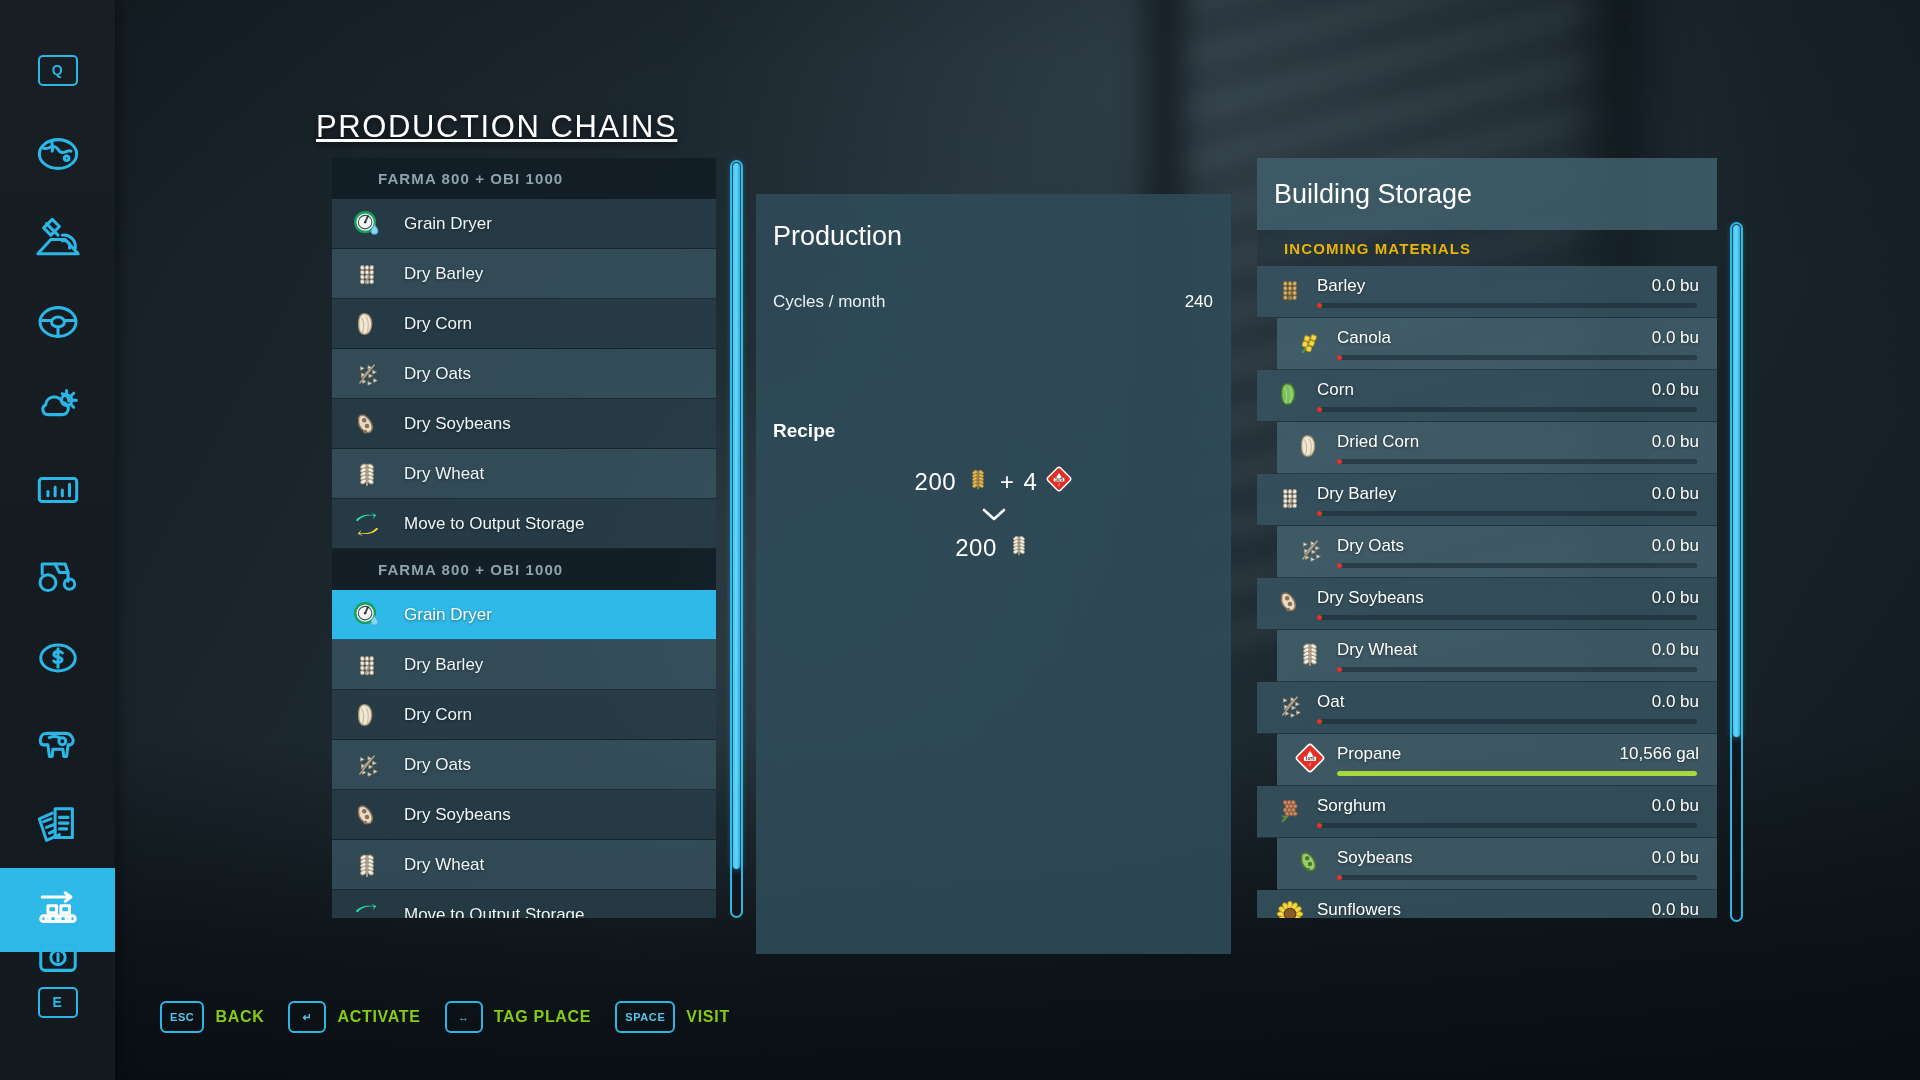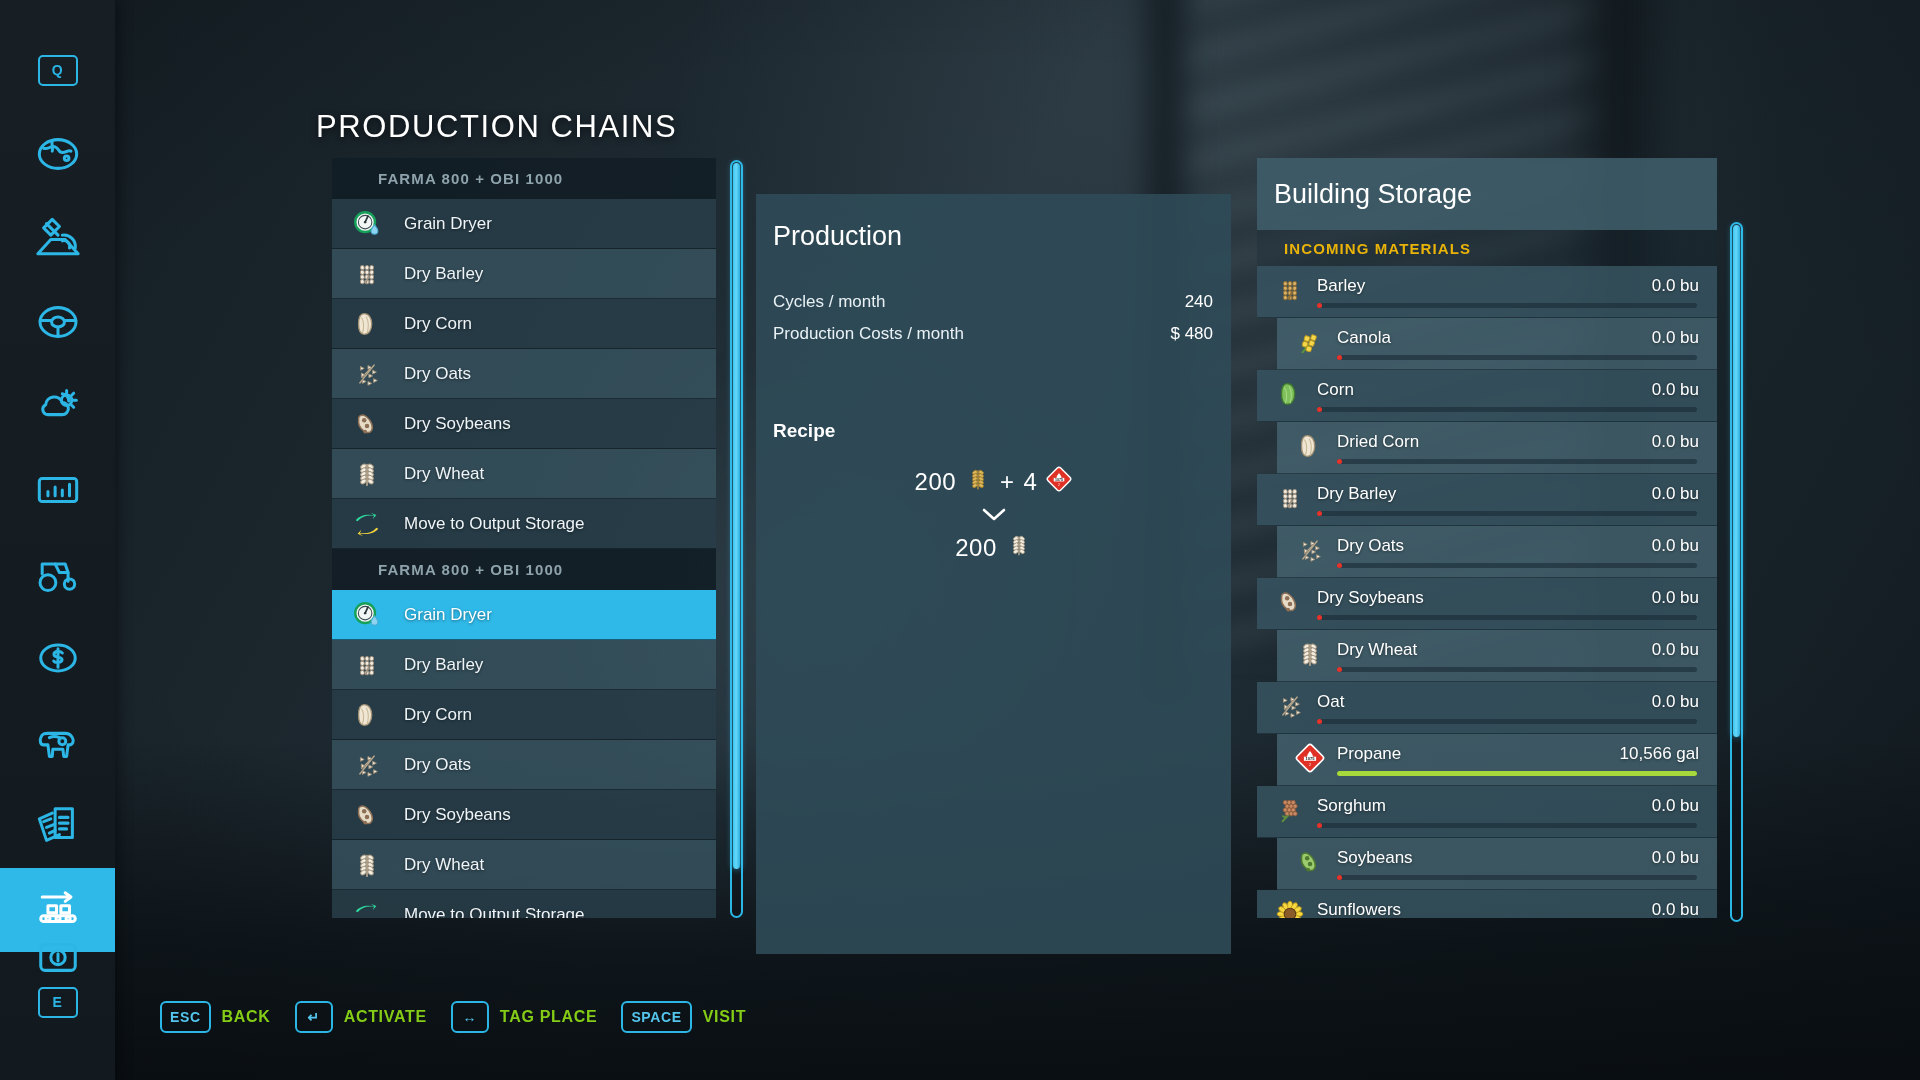--- a/index.html
+++ b/index.html
@@ -68,20 +68,21 @@
     color:#2cb6e6; font-size:14px; font-weight:bold; letter-spacing:.5px;
   }
   .rail-spacer { height:28px; }
 
   
   .page-title {
     position:absolute; left:316px; top:109px;
     font-size:31px; font-weight:400; letter-spacing:1.6px; color:#ffffff;
     text-shadow:0 2px 7px rgba(0,0,0,.65);
     z-index:5;
+    text-decoration:underline;
   }
 
   
   .list-panel {
     position:absolute; left:316px; top:158px; width:400px; height:760px;
     overflow:hidden; z-index:5;padding-left:16px;
   }
   .grp-head {
     height:41px; background:rgba(18,30,38,0.93);
     display:flex; align-items:center; padding-left:46px;
@@ -181,21 +182,21 @@
   
   .helpbar {
     position:absolute; left:160px; bottom:47px; display:flex; align-items:center;
     gap:24px; z-index:6;
   }
   .help { display:flex; align-items:center; gap:11px; }
   .keycap {
     min-width:38px; height:32px; padding:0 8px;
     border:2px solid #2cb6e6; border-radius:6px;
     display:flex; align-items:center; justify-content:center;
-    color:#54c6ee; font-size:14px; font-weight:bold; letter-spacing:.6px;
+    color:#54c6ee; font-size:11px; font-weight:bold; letter-spacing:.6px;
   }
   .help .act {
     color:#84cc16; font-size:16px; font-weight:bold; letter-spacing:.7px;
   }
 </style>
 </head>
 <body>
 
 <div id="root">
 
@@ -496,24 +497,20 @@
   <div class="sbar" id="sb-left">
     <div class="thumb"></div>
   </div>
 
   <div class="prod-panel">
     <div class="prod-title">Production</div>
     <div class="prod-rows" id="prod-rows">
         <div class="prod-row">
           <span>Cycles / month</span>
           <span class="v">240</span>
-        </div>
-        <div class="prod-row">
-          <span>Production Costs / month</span>
-          <span class="v">$ 480</span>
         </div>
       </div>
     <div class="recipe-h">Recipe</div>
     <div class="recipe-body" id="recipe-body">
         <div class="rline">
           <span class="num">200</span>
           <span><svg width="26" height="26" viewBox="0 0 32 32">
               <ellipse cx="12.2" cy="8" rx="3.2" ry="2.2" transform="rotate(-35 12.2 8)" fill="#dcb85f" stroke="#9e7a26" stroke-width="1"></ellipse>
               <ellipse cx="19.8" cy="8" rx="3.2" ry="2.2" transform="rotate(35 19.8 8)" fill="#dcb85f" stroke="#9e7a26" stroke-width="1"></ellipse>
               <ellipse cx="12.2" cy="12" rx="3.2" ry="2.2" transform="rotate(-35 12.2 12)" fill="#dcb85f" stroke="#9e7a26" stroke-width="1"></ellipse>

